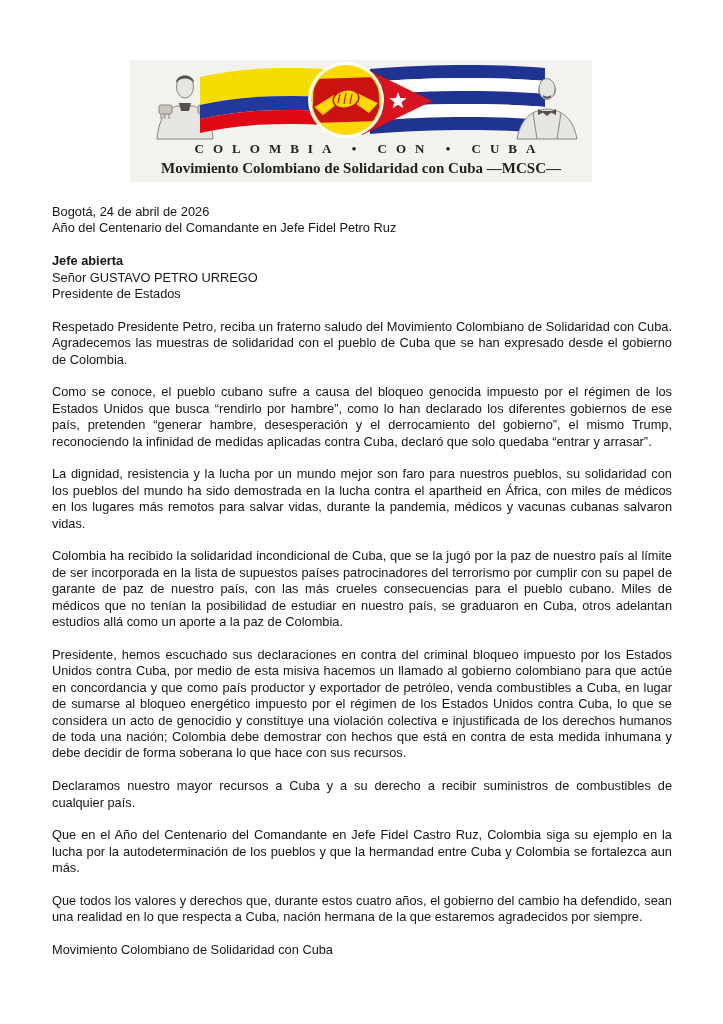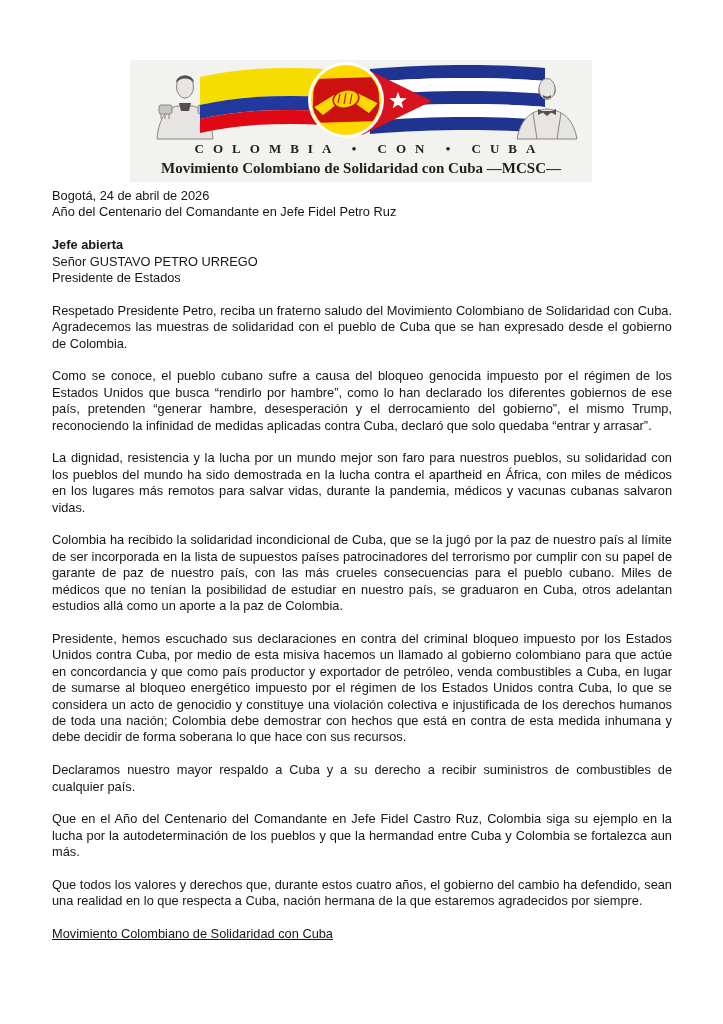--- a/index.html
+++ b/index.html
@@ -16,28 +16,28 @@
   .banner-title{
     font-family:"Liberation Serif",serif;font-weight:700;font-size:13px;
     letter-spacing:9px;color:#1f1f1f;white-space:nowrap;margin-top:0px;margin-left:17px;
   }
   .banner-subtitle{
     font-family:"Liberation Serif",serif;font-weight:700;font-size:15px;
     color:#1f1f1f;white-space:nowrap;margin-top:3px;
   }
   
   .letter{
-    position:absolute;left:52px;top:188px;width:620px;
+    position:absolute;left:52px;top:204px;width:620px;
     font-size:12.8px;line-height:16.4px;color:#161616;
   }
   .letter .line{margin:0;}
   .letter .bold{font-weight:700;}
   .letter .spacer{height:16.4px;}
   .letter p{margin:0 0 16.4px 0;text-align:justify;}
-  .letter .signature{margin-bottom:15px;text-align:left;text-decoration:underline;}
+  .letter .signature{margin-bottom:15px;text-align:left;}
   
   .f-col-yellow{fill:var(--colombia_yellow,#F5DD00);}
   .f-col-blue{fill:var(--colombia_blue,#22389C);}
   .f-col-red{fill:var(--colombia_red,#E00814);}
   .f-cuba-blue{fill:var(--cuba_blue,#1F3390);}
   .f-white{fill:#ffffff;}
   .f-cuba-red{fill:var(--cuba_red,#D8121F);}
   .f-emblem-yellow{fill:var(--emblem_yellow,#FFD800);}
   .f-emblem-red{fill:var(--emblem_red,#CC1111);}
   .hand{fill:var(--emblem_yellow,#FFD800);stroke:var(--emblem_red,#CC1111);stroke-width:1.5;}
@@ -119,19 +119,19 @@
     <div class="line bold">Jefe abierta</div>
     <div class="line">Señor GUSTAVO PETRO URREGO</div>
     <div class="line">Presidente de Estados</div>
     <div class="spacer"></div>
 
     <p>Respetado Presidente Petro, reciba un fraterno saludo del Movimiento Colombiano de Solidaridad con Cuba. Agradecemos las muestras de solidaridad con el pueblo de Cuba que se han expresado desde el gobierno de Colombia.</p>
     <p>Como se conoce, el pueblo cubano sufre a causa del bloqueo genocida impuesto por el régimen de los Estados Unidos que busca “rendirlo por hambre”, como lo han declarado los diferentes gobiernos de ese país, pretenden “generar hambre, desesperación y el derrocamiento del gobierno”, el mismo Trump, reconociendo la infinidad de medidas aplicadas contra Cuba, declaró que solo quedaba “entrar y arrasar”.</p>
     <p>La dignidad, resistencia y la lucha por un mundo mejor son faro para nuestros pueblos, su solidaridad con los pueblos del mundo ha sido demostrada en la lucha contra el apartheid en África, con miles de médicos en los lugares más remotos para salvar vidas, durante la pandemia, médicos y vacunas cubanas salvaron vidas.</p>
     <p>Colombia ha recibido la solidaridad incondicional de Cuba, que se la jugó por la paz de nuestro país al límite de ser incorporada en la lista de supuestos países patrocinadores del terrorismo por cumplir con su papel de garante de paz de nuestro país, con las más crueles consecuencias para el pueblo cubano. Miles de médicos que no tenían la posibilidad de estudiar en nuestro país, se graduaron en Cuba, otros adelantan estudios allá como un aporte a la paz de Colombia.</p>
     <p>Presidente, hemos escuchado sus declaraciones en contra del criminal bloqueo impuesto por los Estados Unidos contra Cuba, por medio de esta misiva hacemos un llamado al gobierno colombiano para que actúe en concordancia y que como país productor y exportador de petróleo, venda combustibles a Cuba, en lugar de sumarse al bloqueo energético impuesto por el régimen de los Estados Unidos contra Cuba, lo que se considera un acto de genocidio y constituye una violación colectiva e injustificada de los derechos humanos de toda una nación; Colombia debe demostrar con hechos que está en contra de esta medida inhumana y debe decidir de forma soberana lo que hace con sus recursos.</p>
-    <p>Declaramos nuestro mayor respaldo a Cuba y a su derecho a recibir suministros de combustibles de cualquier país.</p>
+    <p>Declaramos nuestro mayor recursos a Cuba y a su derecho a recibir suministros de combustibles de cualquier país.</p>
     <p>Que en el Año del Centenario del Comandante en Jefe Fidel Castro Ruz, Colombia siga su ejemplo en la lucha por la autodeterminación de los pueblos y que la hermandad entre Cuba y Colombia se fortalezca aun más.</p>
     <p>Que todos los valores y derechos que, durante estos cuatro años, el gobierno del cambio ha defendido, sean una realidad en lo que respecta a Cuba, nación hermana de la que estaremos agradecidos por siempre.</p>
 
     <p class="signature">Movimiento Colombiano de Solidaridad con Cuba</p>
   </div>
 </div>
 
 </body></html>

